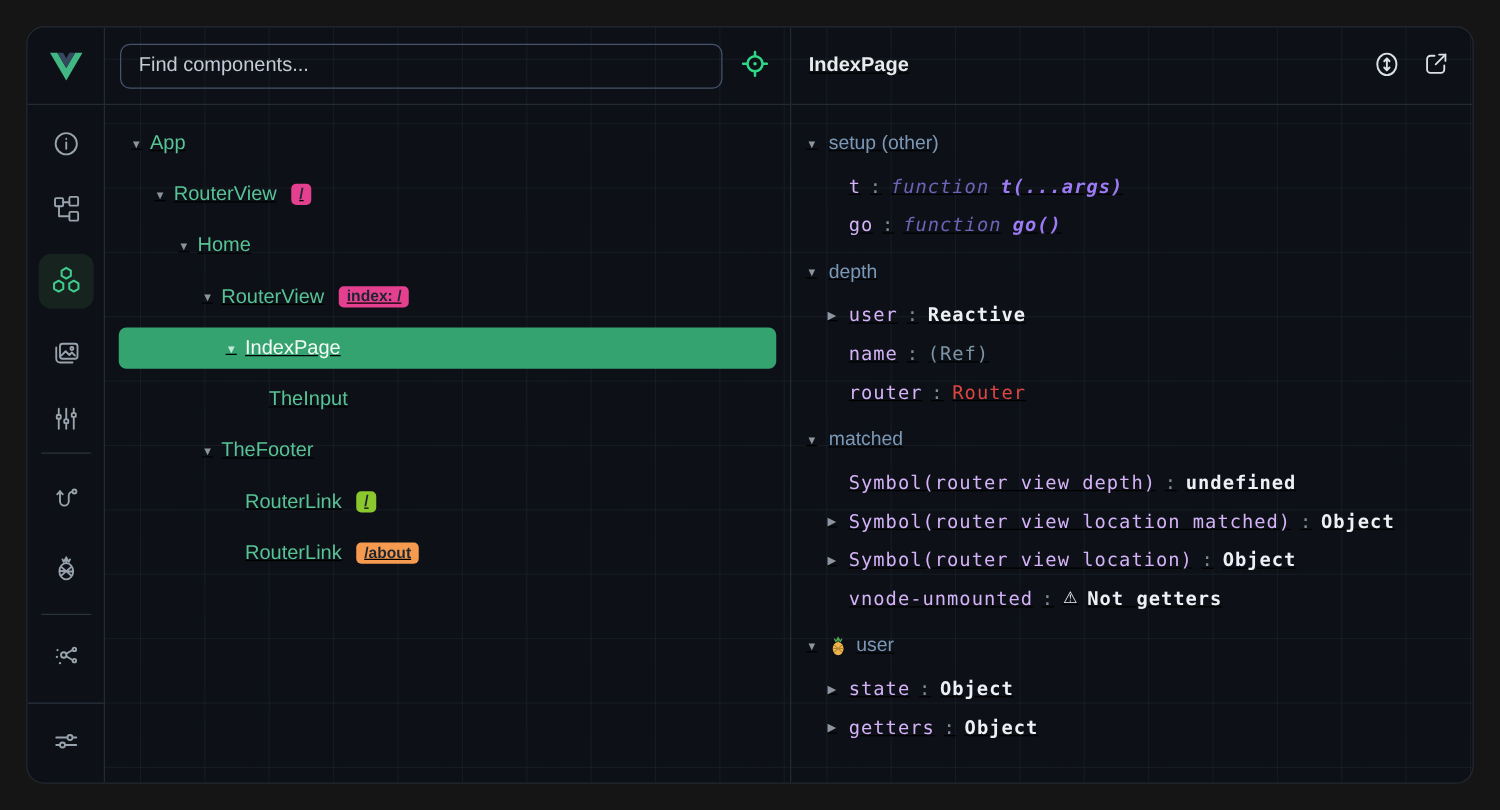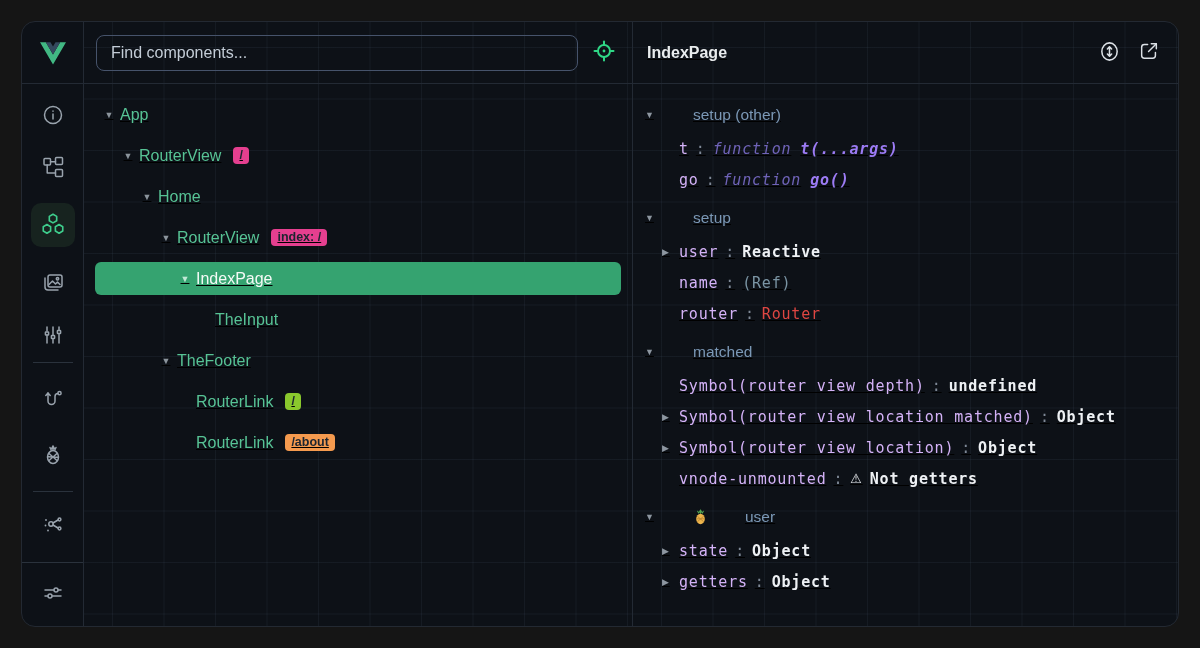--- a/index.html
+++ b/index.html
@@ -65,21 +65,21 @@
   .panel-right { flex:1; border-left:1px solid #232a34; display:flex; flex-direction:column;
                  overflow:hidden; }
   .inspector-title { margin-left:14px; color:#e9eced; font-size:16px; font-weight:600; }
   .hdr-icons { margin-left:auto; margin-right:16px; display:flex; gap:14px; }
   .hdr-btn { width:26px; height:26px; border:none; background:none; display:flex;
              align-items:center; justify-content:center; cursor:pointer; }
   .hdr-btn svg { stroke:#dbe0e5; fill:none; stroke-width:1.6; stroke-linecap:round; stroke-linejoin:round; }
 
   .inspector-body { padding:8px 0 0 12px; overflow:hidden; white-space:nowrap; }
   .isection { height:26px; margin:10px 0 5px 0; display:flex; align-items:center;
-              color:#7b98b6; font-size:15.5px; cursor:pointer;gap:30px; }
+              color:#7b98b6; font-size:15.5px; cursor:pointer; }
   .isection .sarrow { width:18px; font-size:9px; color:#8d96a0; text-align:left; }
   .isection .sarrow::before { content:"\25BC"; }
   .pinia-ico { margin-right:7px; display:inline-flex; }
 
   .irow { height:31px; display:flex; align-items:center;
           font-family:"DejaVu Sans Mono", monospace; font-size:15px; letter-spacing:0.8px; }
   .irow .iarrow { width:17px; flex:0 0 17px; margin-left:17px; font-size:9px; color:#8d96a0;
                   font-family:"Liberation Sans", sans-serif; cursor:pointer; }
   .irow .iarrow.open::before { content:"\25B6"; }
   .irow .iarrow.none::before { content:""; }
@@ -313,21 +313,21 @@
       <div class="irow">
         <span class="iarrow none"></span>
         <span class="ikey">go</span>
         <span class="icolon">:</span>
         <span class="ifn">function</span>
         <span class="isig">go()</span>
       </div>
 
       <div class="isection">
         <span class="sarrow"></span>
-        <span>setup</span>
+        <span>depth</span>
       </div>
       <div class="irow">
         <span class="iarrow open"></span>
         <span class="ikey">user</span>
         <span class="icolon">:</span>
         <span class="ival">Reactive</span>
       </div>
       <div class="irow">
         <span class="iarrow none"></span>
         <span class="ikey">name</span>

